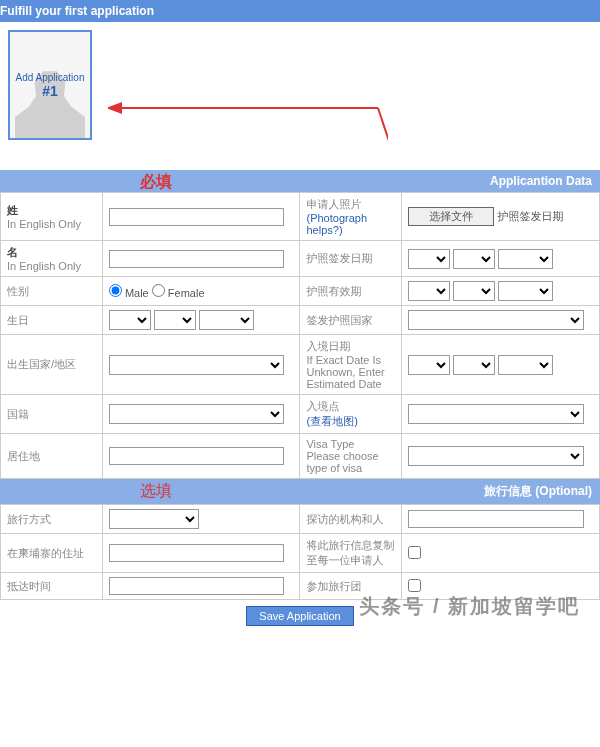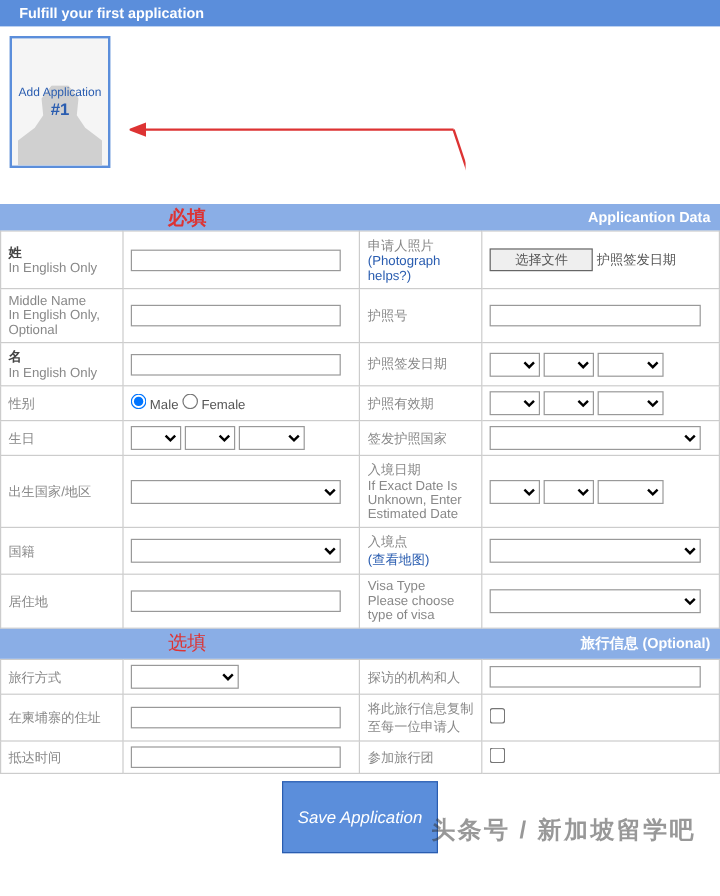--- a/index.html
+++ b/index.html
@@ -1,17 +1,17 @@
 <!DOCTYPE html>
 <html><head>
 <meta charset="utf-8">
 <style>
   * { box-sizing: border-box; margin: 0; padding: 0; }
   body { font-family: Arial, sans-serif; font-size: 11px; background: #fff; width: 600px; }
-  .header-bar { background: #5b8edb; color: #fff; font-weight: bold; padding: 4px 16px; font-size: 12px; }
+  .header-bar { background: #5b8edb; color: #fff; font-weight: bold; padding: 4px 0; font-size: 12px; }
   .section-bar { background: #8aaee6; color: #fff; font-weight: bold; padding: 4px 8px; font-size: 12px; position: relative; text-align: right; }
   .photo-box {
     margin: 8px; width: 84px; height: 110px; border: 2px solid #5b8edb;
     display: flex; flex-direction: column; align-items: center; justify-content: center;
     position: relative; background: #f5f5f5; cursor: pointer;
   }
   .silhouette {
     width: 70px; height: 70px; position: absolute; bottom: 0;
     background: #d0d0d0;
     border-radius: 50% 50% 0 0; clip-path: polygon(0 100%, 0 70%, 20% 55%, 30% 40%, 28% 20%, 40% 5%, 60% 5%, 72% 20%, 70% 40%, 80% 55%, 100% 70%, 100% 100%);
@@ -30,21 +30,21 @@
   table.form td.field { width: 33%; }
   input[type=text] { width: 95%; height: 18px; border: 1px solid #999; font-size:11px; padding: 0 2px;}
   select { height: 20px; border: 1px solid #999; font-size: 11px; background:#fff;}
   select.small { width: 42px; }
   select.med { width: 55px; }
   select.wide { width: 95%; }
   .file-btn { border: 1px solid #666; background:#efefef; padding: 1px 20px; font-size:11px; display:inline-block;}
   .help-link { color: #2a5db0; }
   .annotation { color: #d33; font-size: 16px; font-weight: normal; position: absolute; }
   .save-row { text-align: center; padding: 6px; }
-  .save-btn { background: #5b8edb; color:#fff; border:1px solid #2a5db0; padding: 21px 12px; font-size:14px; cursor:pointer;font-style:italic;}
+  .save-btn { background: #5b8edb; color:#fff; border:1px solid #2a5db0; padding: 3px 12px; font-size:11px; cursor:pointer;}
   .watermark { position: absolute; right: 20px; bottom: 12px; font-size: 20px; color: rgba(50,50,50,0.5); font-weight: bold; letter-spacing: 2px;}
   .container { position: relative; width:600px; }
   input[type=checkbox]{ }
 </style>
 </head>
 <body>
 
 <div class="container">
 
   <div class="header-bar">
@@ -79,26 +79,20 @@
   <table class="form">
     <tbody>
         <tr>
       <td class="label"><b>姓</b><span>In English Only</span></td>
       <td class="field"><input type="text" style=""></td>
       <td class="label"><span>申请人照片</span><br><span class="help-link">(Photograph helps?)</span></td>
       <td class="field">
         <span class="file-btn">选择文件</span>
         <span>护照签发日期</span>
       </td>
-    </tr>
-    <tr>
-      <td class="label"><span>Middle Name</span><br><span>In English Only, Optional</span></td>
-      <td class="field"><input type="text" style=""></td>
-      <td class="label">护照号</td>
-      <td class="field"><input type="text" style=""></td>
     </tr>
     <tr>
       <td class="label"><b>名</b><span>In English Only</span></td>
       <td class="field"><input type="text" style=""></td>
       <td class="label">护照签发日期</td>
       <td class="field">
         <select class="small"><option></option></select>
         <select class="small"><option></option></select>
         <select class="med"><option></option></select>
       </td>

